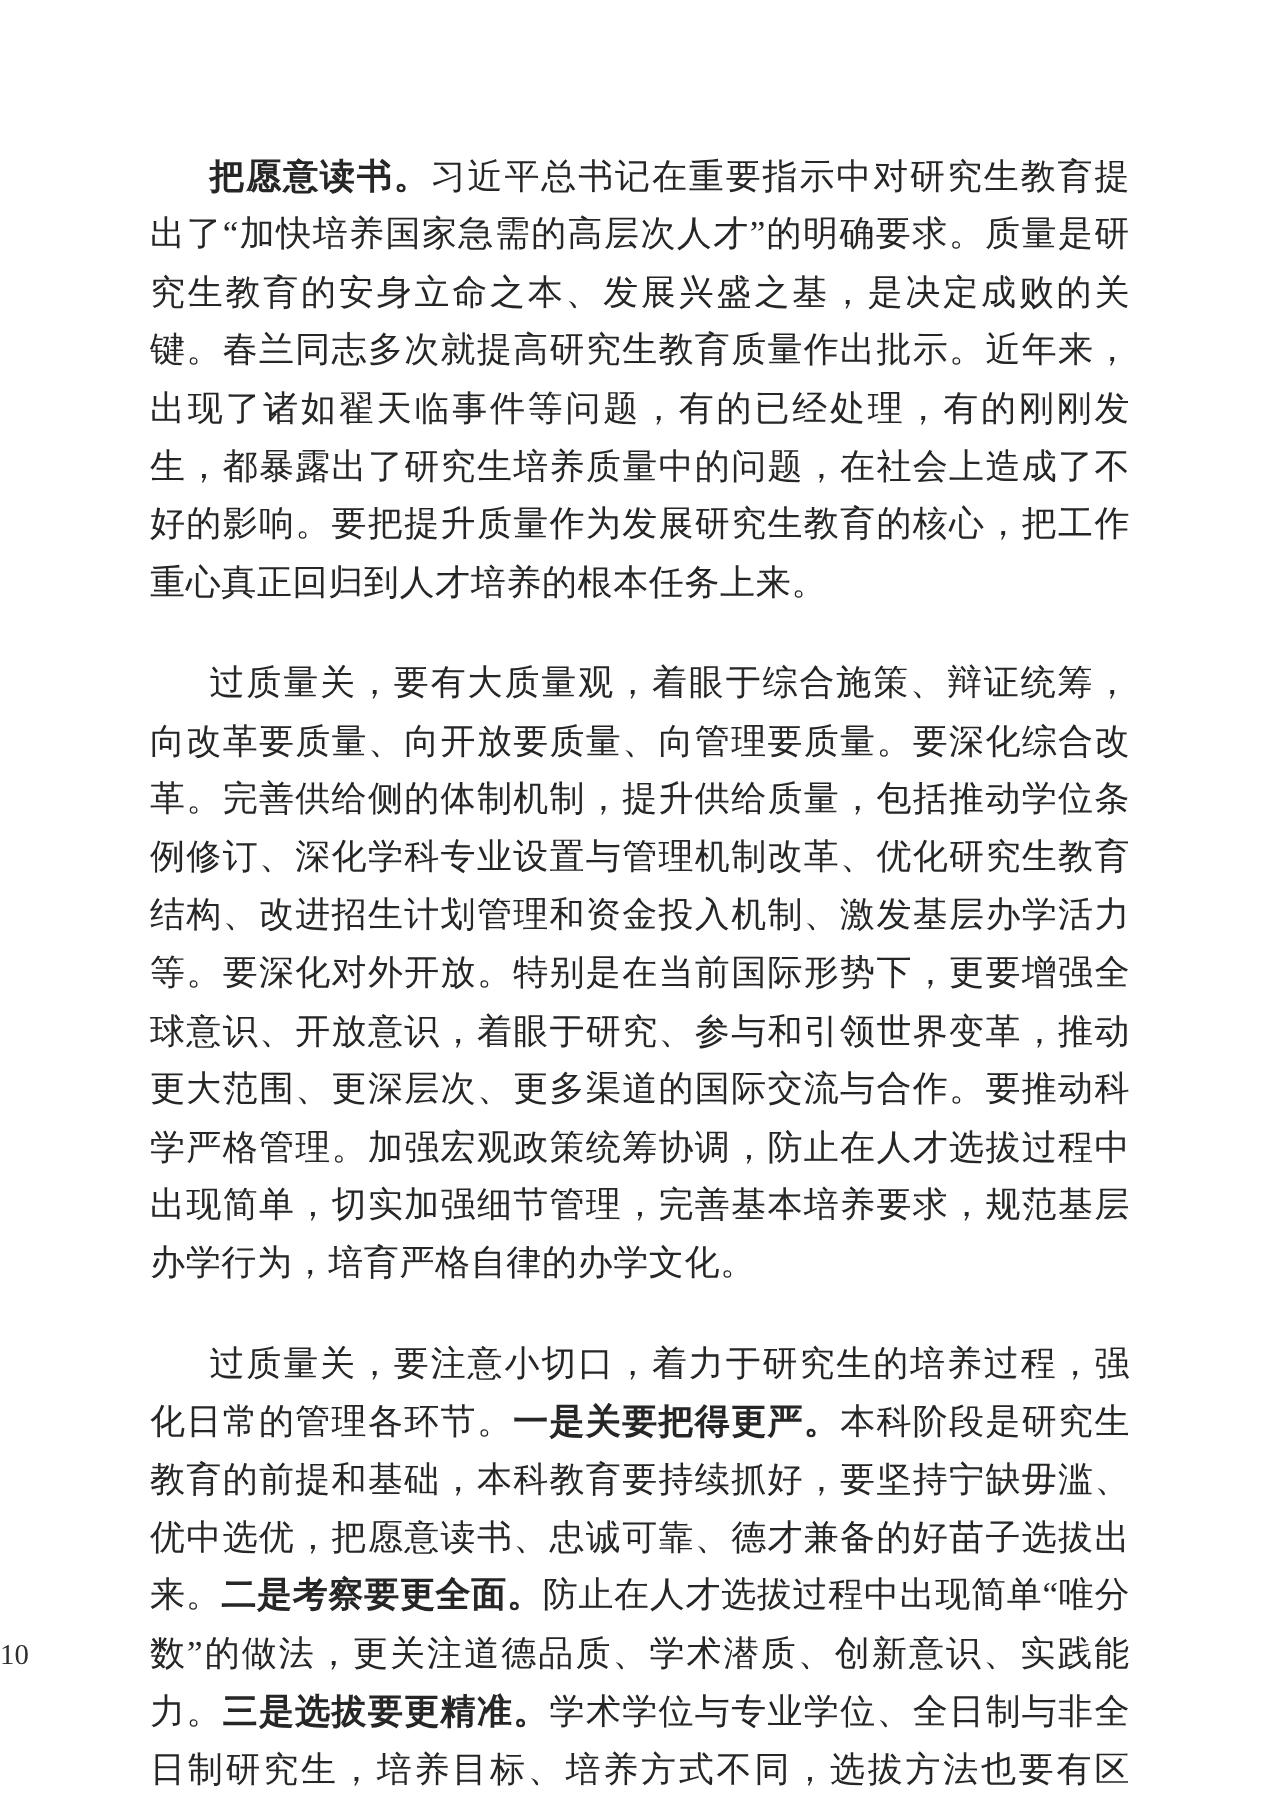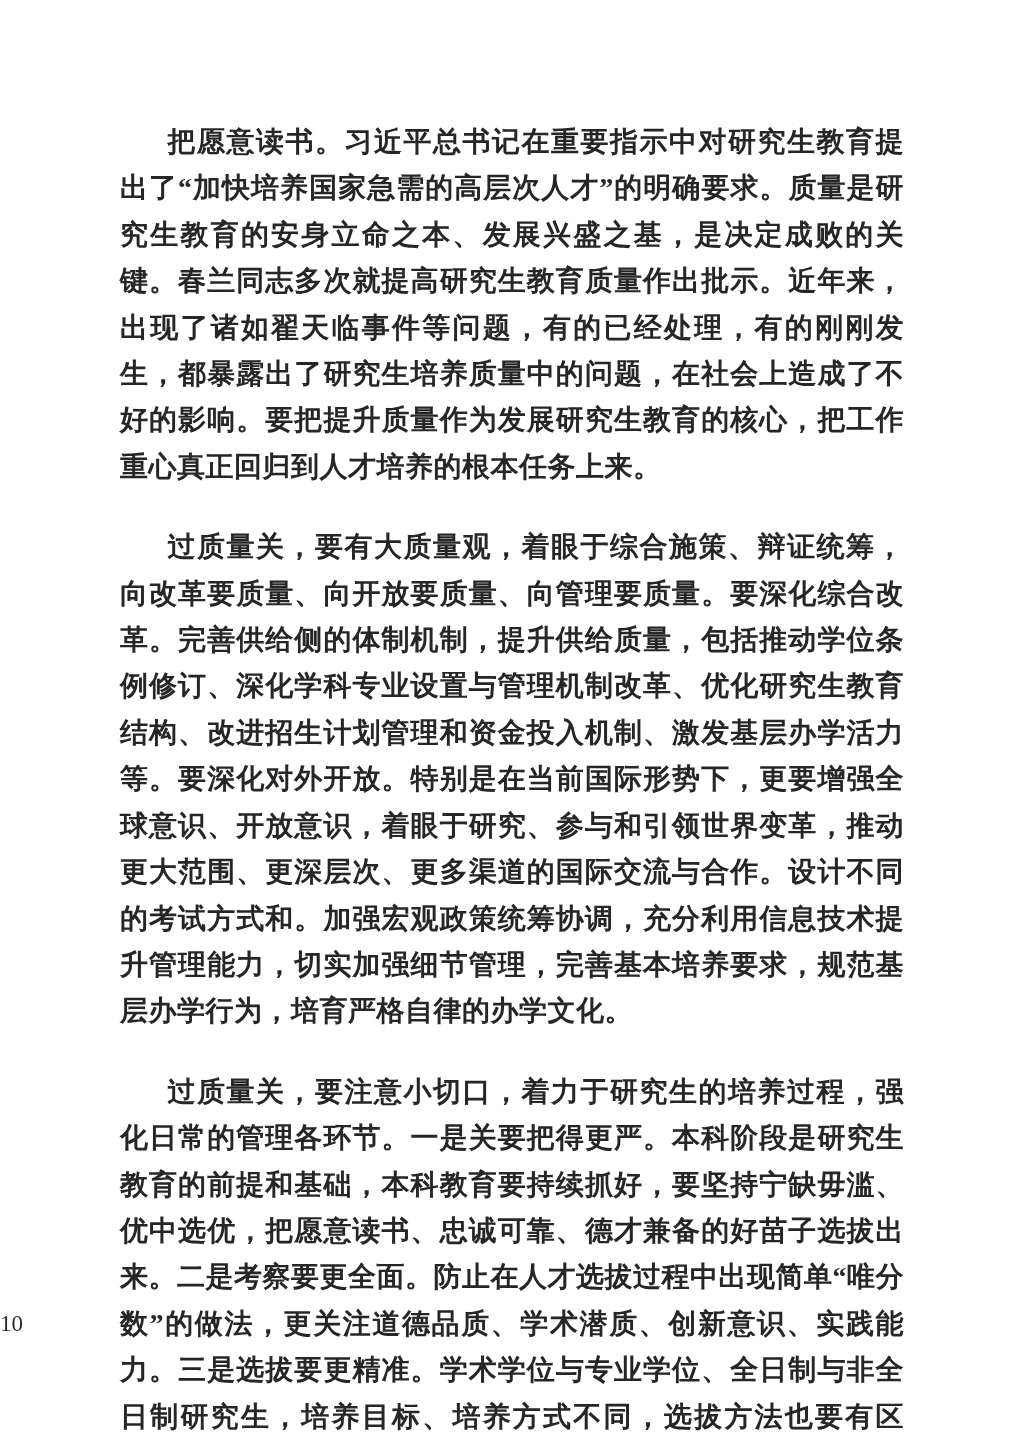--- a/index.html
+++ b/index.html
@@ -25,36 +25,36 @@
   .para {
     margin: 0 0 34px 0;
     font-size: 28px;
     line-height: 46.4px;
     text-align: justify;
     text-indent: 1.7em;
     letter-spacing: 0.5px;
     word-break: break-all;
   }
   .para:last-child { margin-bottom: 0; }
-  .seg { font-weight: 700; }
+  .seg { font-weight: 400; }
   .seg.bold { font-weight: 700; }
   .page-footer {
     position: absolute;
     left: 0;
     right: 0;
     top: 1311px;
     font-size: 23px;
     color: #2e2e2e;
   }
 </style>
 </head>
 <body>
 
 <div class="page">
   <main class="text-block">
       <p class="para"><span class="seg bold">把愿意读书。</span><span class="seg">习近平总书记在重要指示中对研究生教育提出了“加快培养国家急需的高层次人才”的明确要求。质量是研究生教育的安身立命之本、发展兴盛之基，是决定成败的关键。春兰同志多次就提高研究生教育质量作出批示。近年来，出现了诸如翟天临事件等问题，有的已经处理，有的刚刚发生，都暴露出了研究生培养质量中的问题，在社会上造成了不好的影响。要把提升质量作为发展研究生教育的核心，把工作重心真正回归到人才培养的根本任务上来。</span></p>
-      <p class="para"><span class="seg">过质量关，要有大质量观，着眼于综合施策、辩证统筹，向改革要质量、向开放要质量、向管理要质量。要深化综合改革。完善供给侧的体制机制，提升供给质量，包括推动学位条例修订、深化学科专业设置与管理机制改革、优化研究生教育结构、改进招生计划管理和资金投入机制、激发基层办学活力等。要深化对外开放。特别是在当前国际形势下，更要增强全球意识、开放意识，着眼于研究、参与和引领世界变革，推动更大范围、更深层次、更多渠道的国际交流与合作。设计不同的考试方式和。加强宏观政策统筹协调，充分利用信息技术提升管理能力，切实加强细节管理，完善基本培养要求，规范基层办学行为，培育严格自律的办学文化。</span></p>
+      <p class="para"><span class="seg">过质量关，要有大质量观，着眼于综合施策、辩证统筹，向改革要质量、向开放要质量、向管理要质量。要深化综合改革。完善供给侧的体制机制，提升供给质量，包括推动学位条例修订、深化学科专业设置与管理机制改革、优化研究生教育结构、改进招生计划管理和资金投入机制、激发基层办学活力等。要深化对外开放。特别是在当前国际形势下，更要增强全球意识、开放意识，着眼于研究、参与和引领世界变革，推动更大范围、更深层次、更多渠道的国际交流与合作。要推动科学严格管理。加强宏观政策统筹协调，防止在人才选拔过程中出现简单，切实加强细节管理，完善基本培养要求，规范基层办学行为，培育严格自律的办学文化。</span></p>
       <p class="para"><span class="seg">过质量关，要注意小切口，着力于研究生的培养过程，强化日常的管理各环节。</span><span class="seg bold">一是关要把得更严。</span><span class="seg">本科阶段是研究生教育的前提和基础，本科教育要持续抓好，要坚持宁缺毋滥、优中选优，把愿意读书、忠诚可靠、德才兼备的好苗子选拔出来。</span><span class="seg bold">二是考察要更全面。</span><span class="seg">防止在人才选拔过程中出现简单“唯分数”的做法，更关注道德品质、学术潜质、创新意识、实践能力。</span><span class="seg bold">三是选拔要更精准。</span><span class="seg">学术学位与专业学位、全日制与非全日制研究生，培养目标、培养方式不同，选拔方法也要有区别。将来硕士研究生招生要继续向分类的方向走，针对不同培养对象，设计不同的考试方式和</span></p>
     </main>
   <footer class="page-footer">
     <span>10</span>
   </footer>
 </div>
 
 </body></html>

